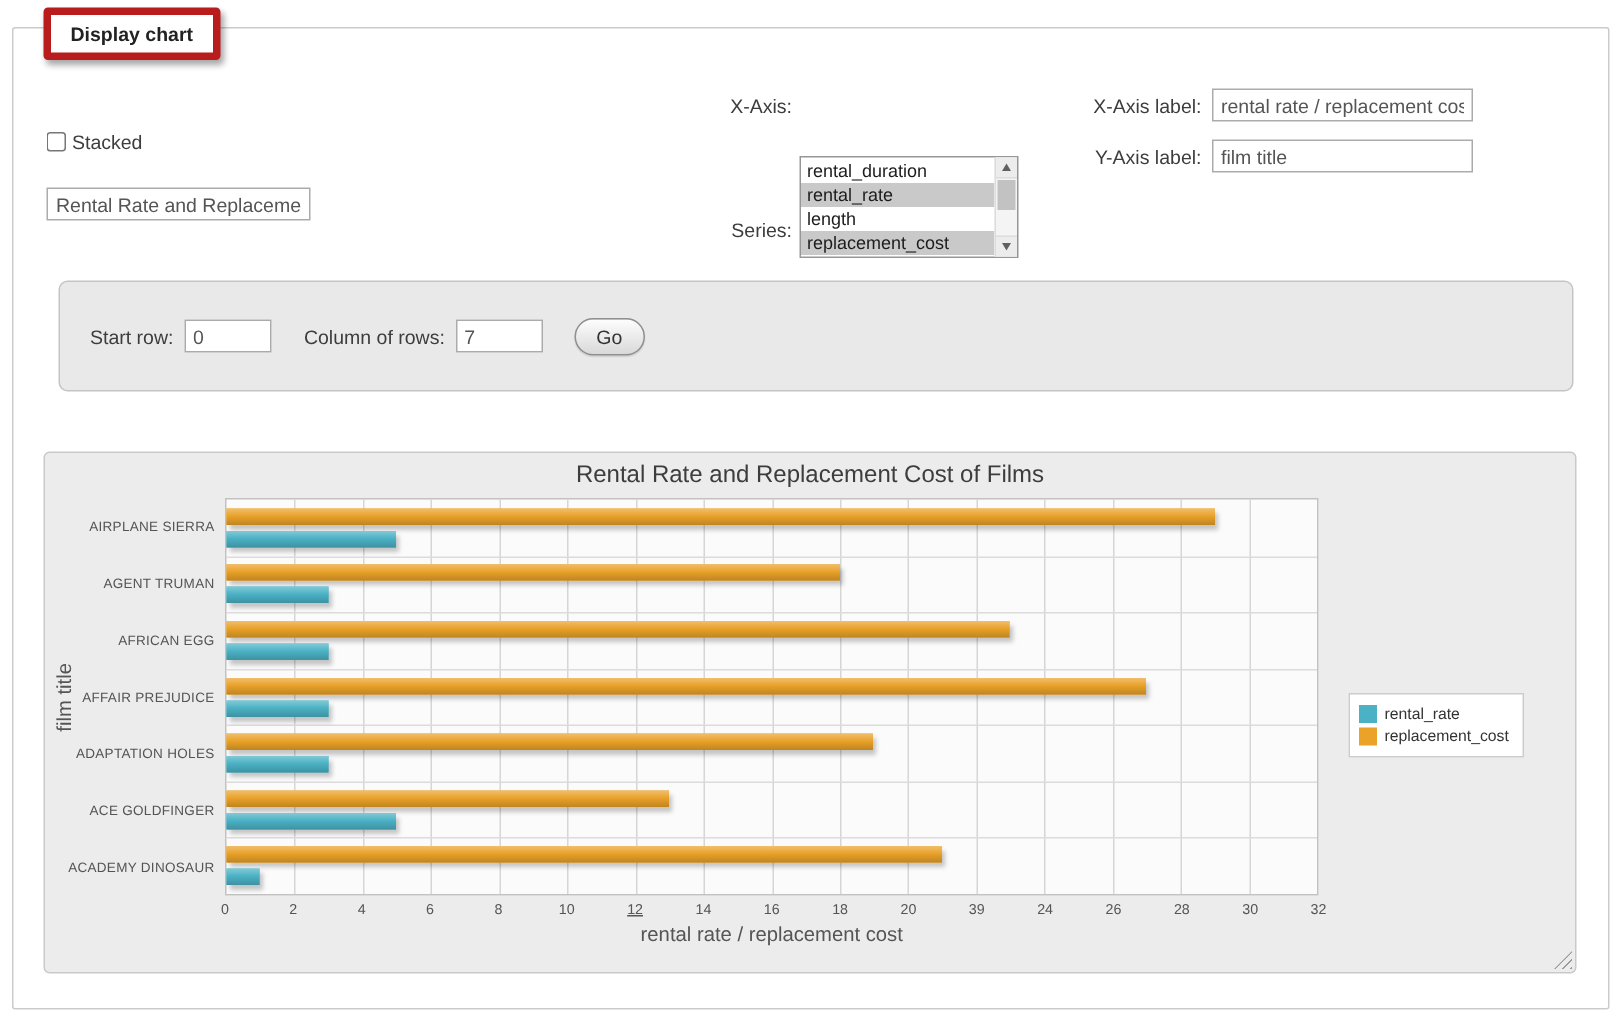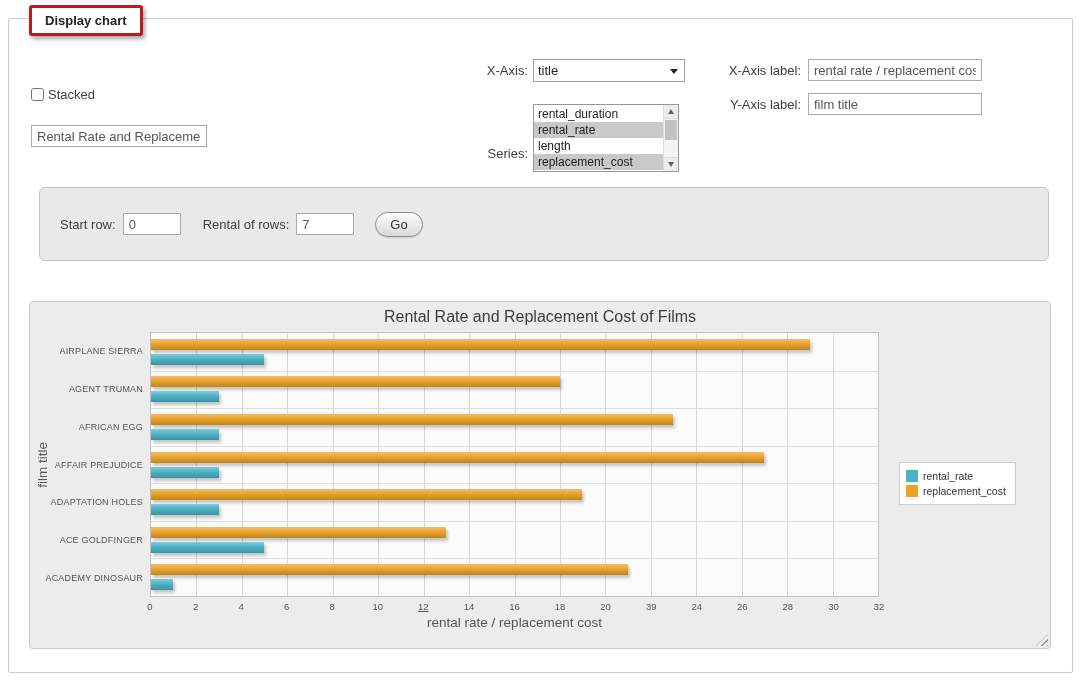--- a/index.html
+++ b/index.html
@@ -3,21 +3,21 @@
 <meta charset="utf-8">
 <style>
   * { box-sizing: border-box; margin: 0; padding: 0; }
   html, body { width: 1081px; height: 681px; overflow: hidden; background: #fff;
     font-family: "Liberation Sans", "DejaVu Sans", sans-serif; font-size: 13px; color: #3d3d3d; }
 
   .main-panel { position: absolute; left: 8px; top: 18px; right: 8px; bottom: 8px;
     border: 1px solid #cbcbcb; border-radius: 2px; }
 
   .legend-box { position: absolute; left: 20px; top: -14px; background: #fff;
-    border: 3px solid #b91c1c; border-radius: 3px; padding: 5px 13px; font-weight: bold;
+    border: 5px solid #b91c1c; border-radius: 3px; padding: 5px 13px; font-weight: bold;
     font-size: 13px; color: #222; box-shadow: 2px 3px 4px rgba(0,0,0,0.35); }
 
   input[type=radio], input[type=checkbox] { accent-color: #3b3b3b; }
 
   .radio-row { position: absolute; left: 22px; top: 36px; display: flex; gap: 13px; align-items: center; }
   .radio-label, .checkbox-label { display: inline-flex; align-items: center; gap: 4px; cursor: default; }
   .stacked-row { position: absolute; left: 22px; top: 68px; }
 
   .text-input { border: 1px solid #ababab; background: #fff; font-size: 13px; color: #555;
     padding: 2px 5px; height: 22px; font-family: inherit; }
@@ -116,26 +116,20 @@
   <div class="stacked-row">
     <label class="checkbox-label">
       <input type="checkbox" style="">
       <span>Stacked</span>
     </label>
   </div>
 
   <input class="text-input title-input" value="Rental Rate and Replacement Cost of Films" style="">
 
   <div class="form-label lbl-xaxis">X-Axis:</div>
-  <div class="select-wrap">
-    <select>
-      <option selected="">title</option>
-    </select>
-    <span class="select-arrow"></span>
-  </div>
 
   <div class="form-label lbl-series">Series:</div>
   <div class="series-listbox">
     <div class="series-options">
         <div class="list-option">rental_duration</div>
         <div class="list-option selected">rental_rate</div>
         <div class="list-option">length</div>
         <div class="list-option selected">replacement_cost</div>
       </div>
     <div class="list-scrollbar">
@@ -148,21 +142,21 @@
   <div class="form-label lbl-xlabel">X-Axis label:</div>
   <input class="text-input axis-input inp-xlabel" value="rental rate / replacement cost" style="">
 
   <div class="form-label lbl-ylabel">Y-Axis label:</div>
   <input class="text-input axis-input inp-ylabel" value="film title" style="">
 
   <div class="rows-panel">
     <span class="form-label" style="position:static">Start row:</span>
     <input class="text-input" value="0" style="">
     <span class="gap"></span>
-    <span class="form-label" style="position:static">Rental of rows:</span>
+    <span class="form-label" style="position:static">Column of rows:</span>
     <input class="text-input" value="7" style="">
     <button class="go-button">Go</button>
   </div>
 
   <div class="chart-panel">
     <div class="chart-title">Rental Rate and Replacement Cost of Films</div>
 
     <div class="y-axis-title">
       <span>film title</span>
     </div>

